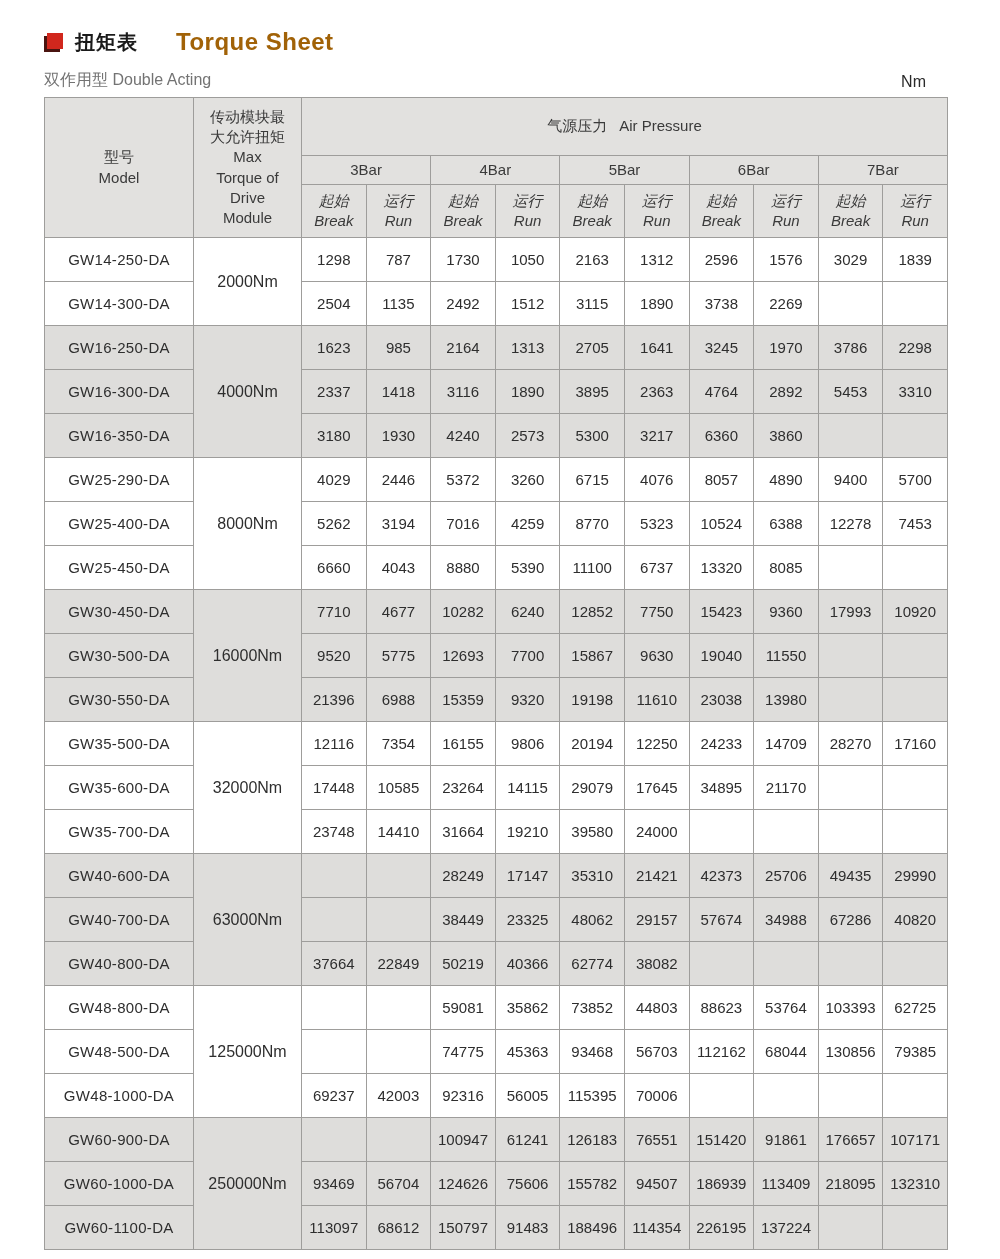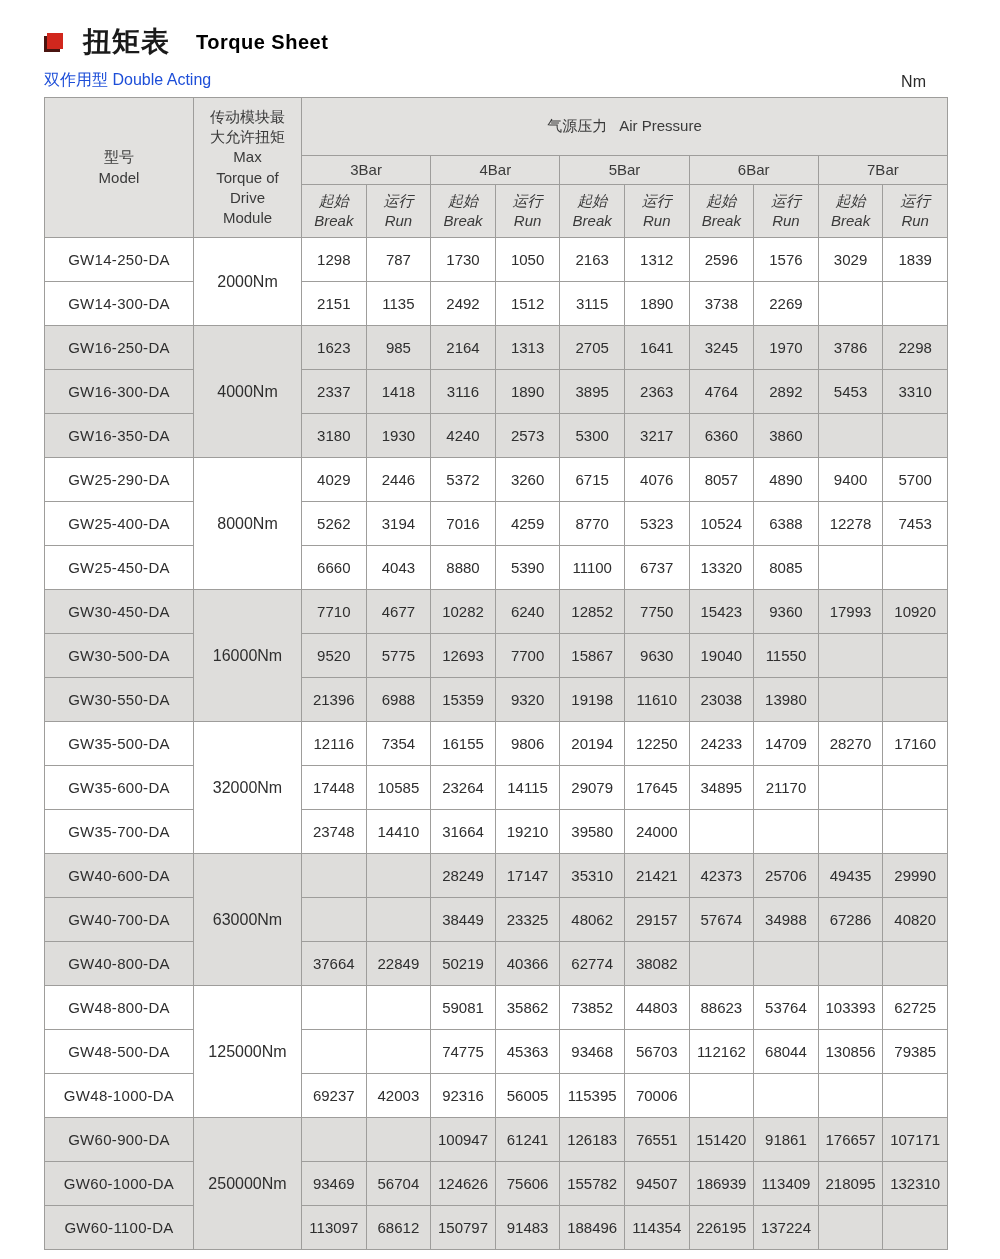--- a/index.html
+++ b/index.html
@@ -23,43 +23,42 @@
   }
   .red-sq {
     width: 16px;
     height: 16px;
     background: #d1271d;
     box-shadow: -3px 3px 0 #4a1410;
     margin: 0 12px 2px 3px;
     display: inline-block;
   }
   .title-zh {
-    font-size: 28px;
+    font-size: 20px;
     font-weight: bold;
     color: #1a1a1a;
     letter-spacing: 1px;
-    margin-left: 8px;
   }
   .title-en {
-    font-size: 20px;
+    font-size: 24px;
     font-weight: bold;
-    color: #000000;
-    margin-left: 26px;
+    color: #a16207;
+    margin-left: 38px;
     letter-spacing: 0.5px;
   }
   .subtitle-row {
     display: flex;
     justify-content: space-between;
     align-items: flex-end;
     margin-top: 12px;
     margin-bottom: 6px;
   }
   .subtitle {
     font-size: 16px;
-    color: #1d4ed8;
+    color: #737373;
   }
   .unit {
     font-size: 16px;
     color: #2a2a2a;
     padding-right: 26px;
   }
   table.torque {
     border-collapse: collapse;
     table-layout: fixed;
     width: 904px;
@@ -197,21 +196,21 @@
           <td>1050</td>
           <td>2163</td>
           <td>1312</td>
           <td>2596</td>
           <td>1576</td>
           <td>3029</td>
           <td>1839</td>
         </tr>
         <tr>
           <td class="model-cell">GW14-300-DA</td>
-          <td>2151</td>
+          <td>2504</td>
           <td>1135</td>
           <td>2492</td>
           <td>1512</td>
           <td>3115</td>
           <td>1890</td>
           <td>3738</td>
           <td>2269</td>
           <td></td>
           <td></td>
         </tr>

